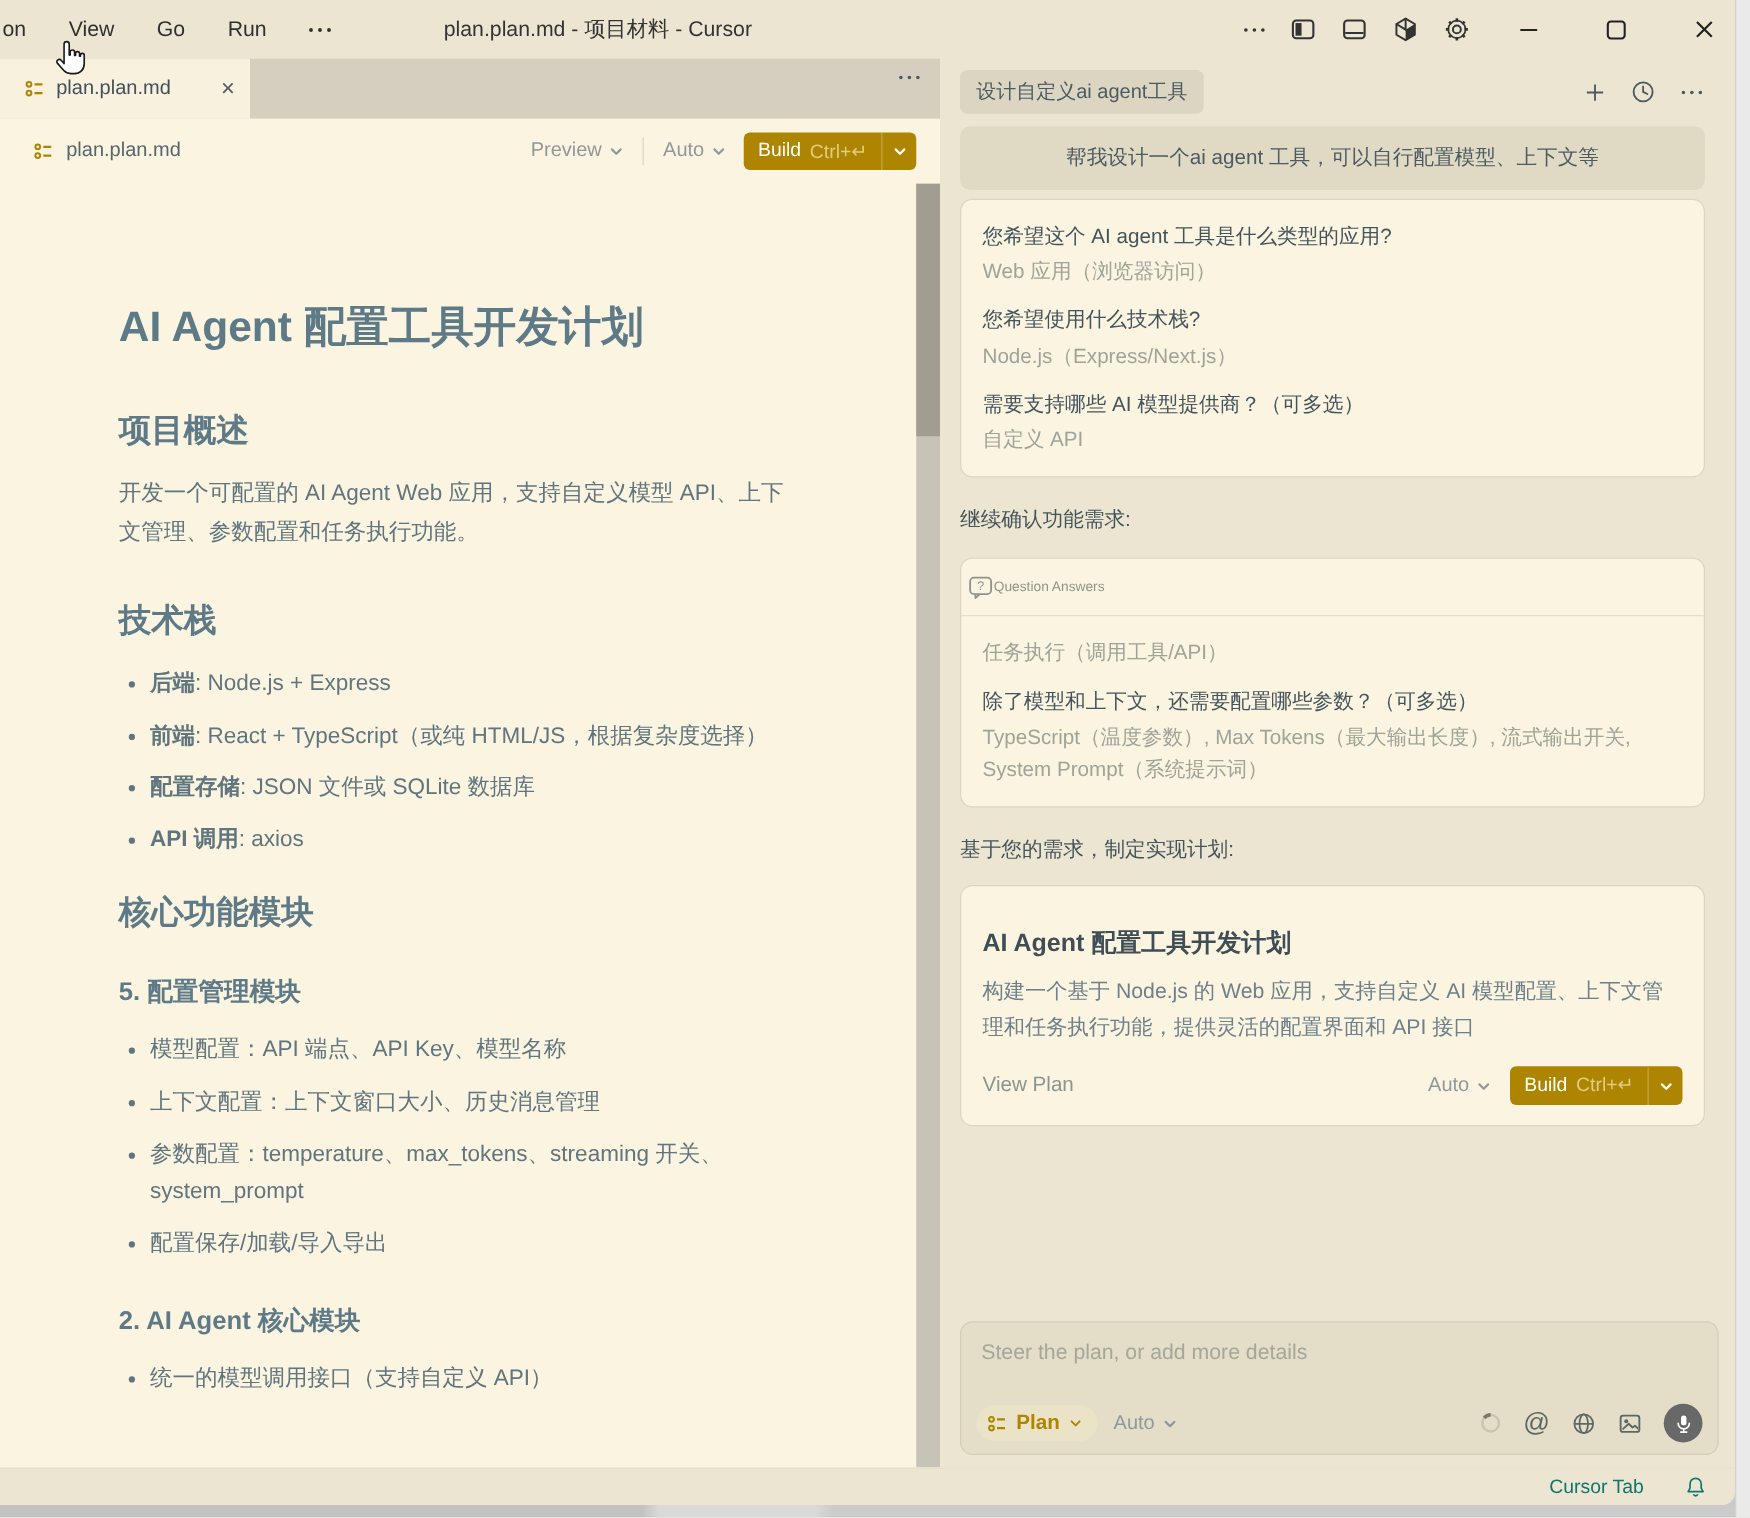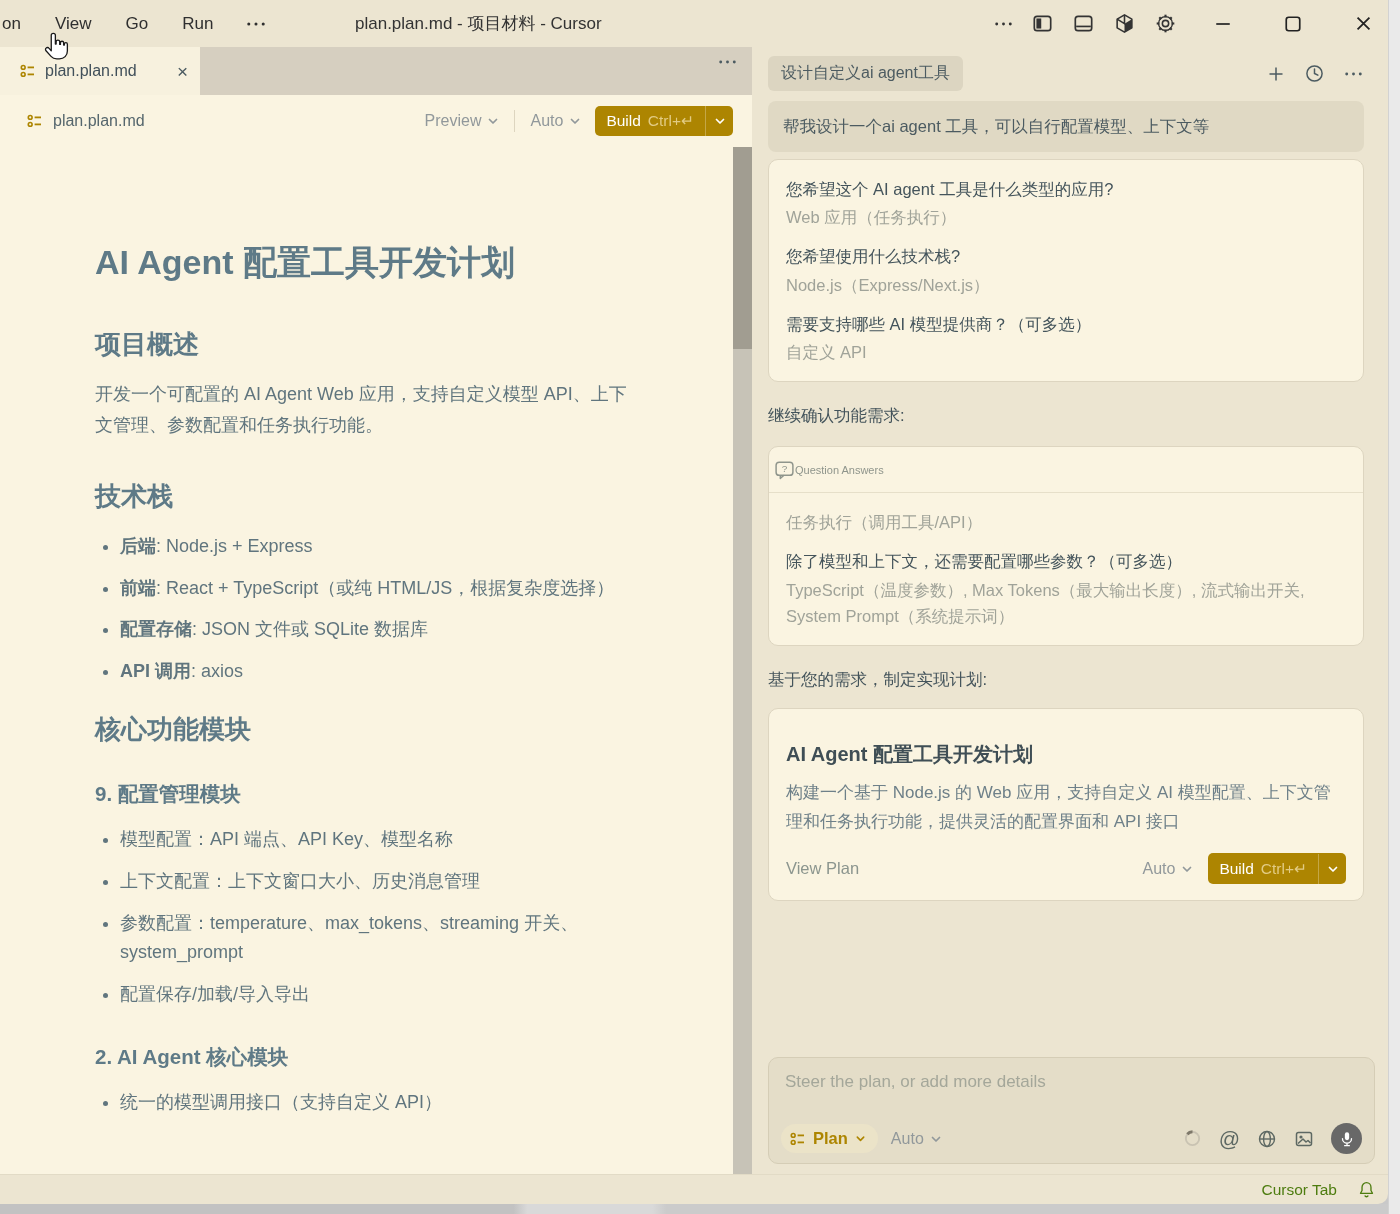--- a/index.html
+++ b/index.html
@@ -47,21 +47,21 @@
   .doc ul{margin:18px 0 0;padding-left:25px;}
   .doc li{margin-bottom:12px;font-size:18px;line-height:1.65;}
   .doc li .b{font-weight:700;}
   .h2-core{margin:26px 0 0;}
   .h3-mod{margin:34px 0 0;}
   
   .chat{position:absolute;left:752px;top:47px;width:628px;height:1127px;box-sizing:border-box;}
   .chat-head{display:flex;align-items:center;margin:9px 18px 0 16px;}
   .chip{background:#dcd5c1;border-radius:6px;padding:7px 13px;font-size:16px;color:#4c5b61;}
   .chat-head-icons{margin-left:auto;display:flex;align-items:center;gap:21px;color:#4c5b61;}
-  .bubble{margin:10px 16px 0;background:#e0d9c4;border-radius:8px;padding:13px 15px;font-size:16.5px;color:#4c5b61;line-height:1.5;}
+  .bubble{margin:10px 16px 0;background:#e0d9c4;border-radius:8px;padding:13px 15px;font-size:16.5px;color:#4c5b61;line-height:1.5;text-align:center;}
   .card{margin:7px 16px 0;background:#faf4e1;border:1px solid #ddd5c0;border-radius:10px;box-sizing:border-box;}
   .card-body{padding:4px 17px 15px;}
   .qa{margin-top:12px;}
   .qa .q{color:#44545b;font-size:16.5px;line-height:1.62;}
   .qa .a{color:#a0a399;font-size:16.5px;line-height:1.62;margin-top:2px;}
   .inline-label{margin:23px 16px 0;font-size:16.5px;color:#44545b;}
   .card2{margin-top:19px;}
   .card2-head{display:flex;align-items:center;padding:12px 5px;border-bottom:1px solid #e6dfc9;color:#8f958c;font-size:11px;}
   .plan-card{margin-top:17px;padding:15px 17px 16px;}
   .plan-card-head{display:flex;align-items:center;gap:10px;color:#6e7d7f;font-size:16px;}
@@ -76,21 +76,21 @@
   .chat-input{position:absolute;left:768px;top:1057px;width:607px;height:107px;background:#e4ddc8;border:1px solid #d5cdb6;border-radius:10px;box-sizing:border-box;}
   .chat-input input{position:absolute;left:14px;top:13px;width:560px;background:transparent;border:none;outline:none;font-size:17px;color:#5a6a70;font-family:"Liberation Sans",sans-serif;}
   .chat-input input::placeholder{color:#a4a79a;opacity:1;}
   .input-row{position:absolute;left:12px;right:12px;bottom:9px;display:flex;align-items:center;}
   .plan-chip{display:flex;align-items:center;gap:7px;background:#ebe3c8;border-radius:16px;padding:5px 12px 5px 9px;color:#ad8501;font-size:16.5px;font-weight:600;}
   .auto-sel{margin-left:13px;}
   .input-icons{margin-left:auto;display:flex;align-items:center;gap:17px;color:#5d6863;}
   .mic-circle{width:31px;height:31px;border-radius:50%;background:#686868;display:flex;align-items:center;justify-content:center;color:#fff;}
   .at-glyph{font-size:21px;color:#5d6863;line-height:1;}
   
-  .statusbar{position:absolute;left:0;top:1174px;width:1388px;height:30px;border-top:1px solid #e2dbc6;display:flex;align-items:center;justify-content:flex-end;gap:20px;padding-right:12px;box-sizing:border-box;color:#4d7c0f;border-bottom-right-radius:10px;}
+  .statusbar{position:absolute;left:0;top:1174px;width:1388px;height:30px;border-top:1px solid #e2dbc6;display:flex;align-items:center;justify-content:flex-end;gap:32px;padding-right:22px;box-sizing:border-box;color:#0f766e;border-bottom-right-radius:10px;}
   .status-label{font-size:15.5px;}
   .icon{display:inline-flex;}
   .mouse-cursor{position:absolute;left:40px;top:31px;pointer-events:none;z-index:50;}
 </style>
 </head>
 <body>
 
 <svg width="0" height="0" style="position:absolute">
   <defs>
     <symbol id="i-plan" viewBox="0 0 16 16">
@@ -314,21 +314,21 @@
         <h2 class="h2-overview">项目概述</h2>
         <p>开发一个可配置的 AI Agent Web 应用，支持自定义模型 API、上下文管理、参数配置和任务执行功能。</p>
         <h2 class="h2-tech">技术栈</h2>
         <ul>
           <li><span class="b">后端</span><span>: Node.js + Express</span></li>
           <li><span class="b">前端</span><span>: React + TypeScript（或纯 HTML/JS，根据复杂度选择）</span></li>
           <li><span class="b">配置存储</span><span>: JSON 文件或 SQLite 数据库</span></li>
           <li><span class="b">API 调用</span><span>: axios</span></li>
         </ul>
         <h2 class="h2-core">核心功能模块</h2>
-        <h3 class="h3-mod">9. 配置管理模块</h3>
+        <h3 class="h3-mod">5. 配置管理模块</h3>
         <ul>
           <li>模型配置：API 端点、API Key、模型名称</li>
           <li>上下文配置：上下文窗口大小、历史消息管理</li>
           <li>参数配置：temperature、max_tokens、streaming 开关、system_prompt</li>
           <li>配置保存/加载/导入导出</li>
         </ul>
         <h3 class="h3-mod">2. AI Agent 核心模块</h3>
         <ul>
           <li>统一的模型调用接口（支持自定义 API）</li>
         </ul>
@@ -360,21 +360,21 @@
             </span>
         </span>
       </div>
 
       <div class="bubble">帮我设计一个ai agent 工具，可以自行配置模型、上下文等</div>
 
       <div class="card">
         <div class="card-body">
           <div class="qa">
             <div class="q">您希望这个 AI agent 工具是什么类型的应用?</div>
-            <div class="a">Web 应用（任务执行）</div>
+            <div class="a">Web 应用（浏览器访问）</div>
           </div>
           <div class="qa">
             <div class="q">您希望使用什么技术栈?</div>
             <div class="a">Node.js（Express/Next.js）</div>
           </div>
           <div class="qa">
             <div class="q">需要支持哪些 AI 模型提供商？（可多选）</div>
             <div class="a">自定义 API</div>
           </div>
         </div>

